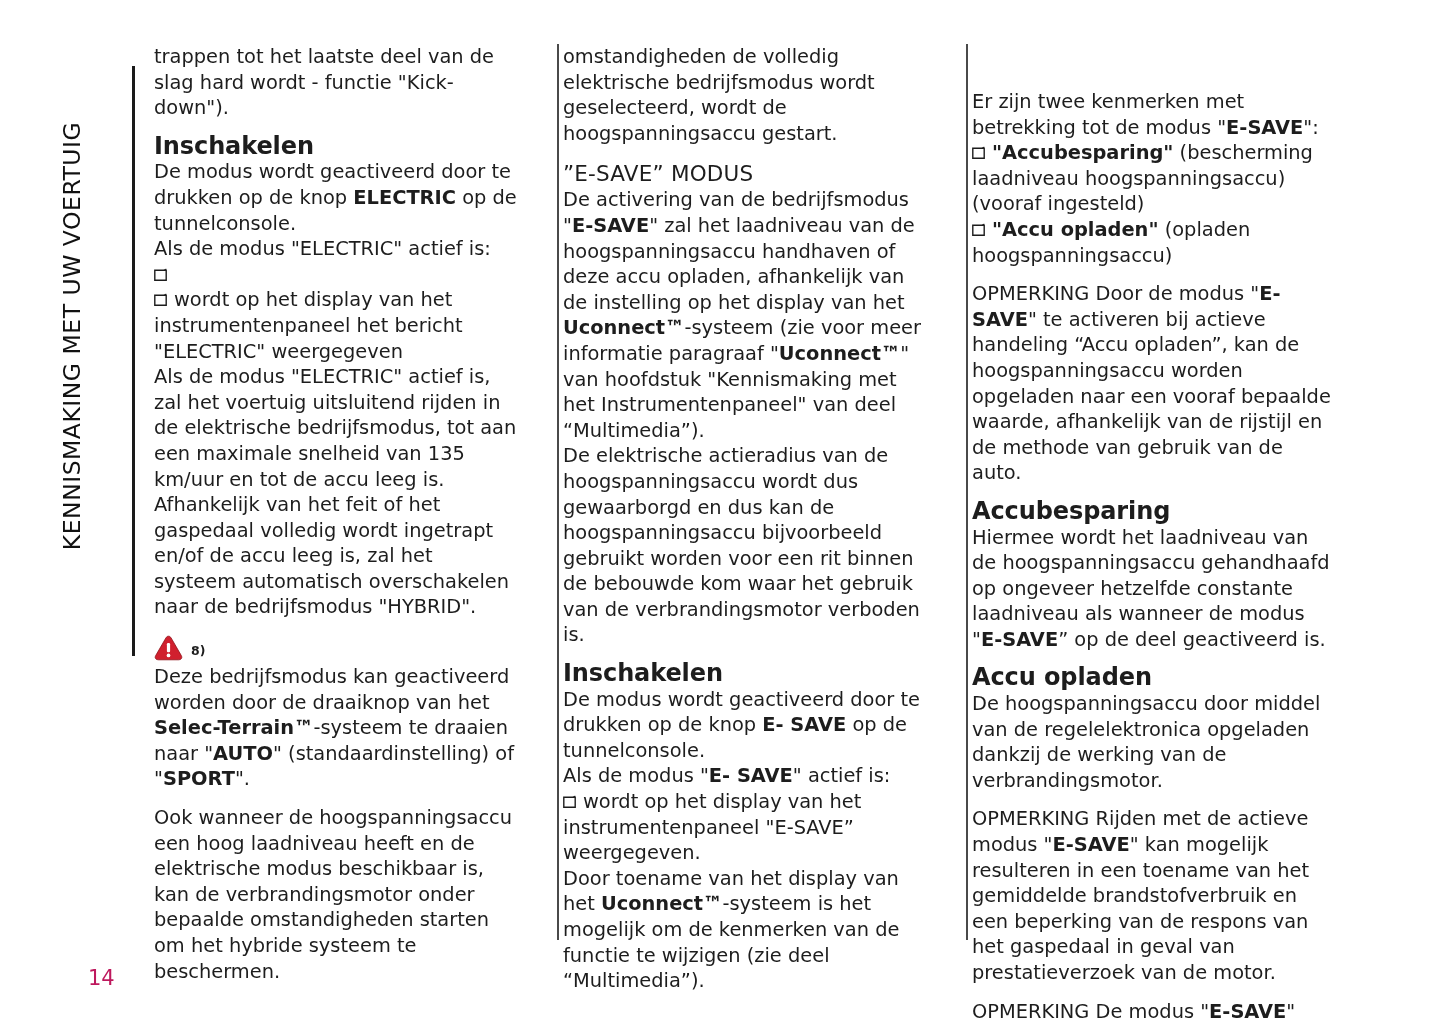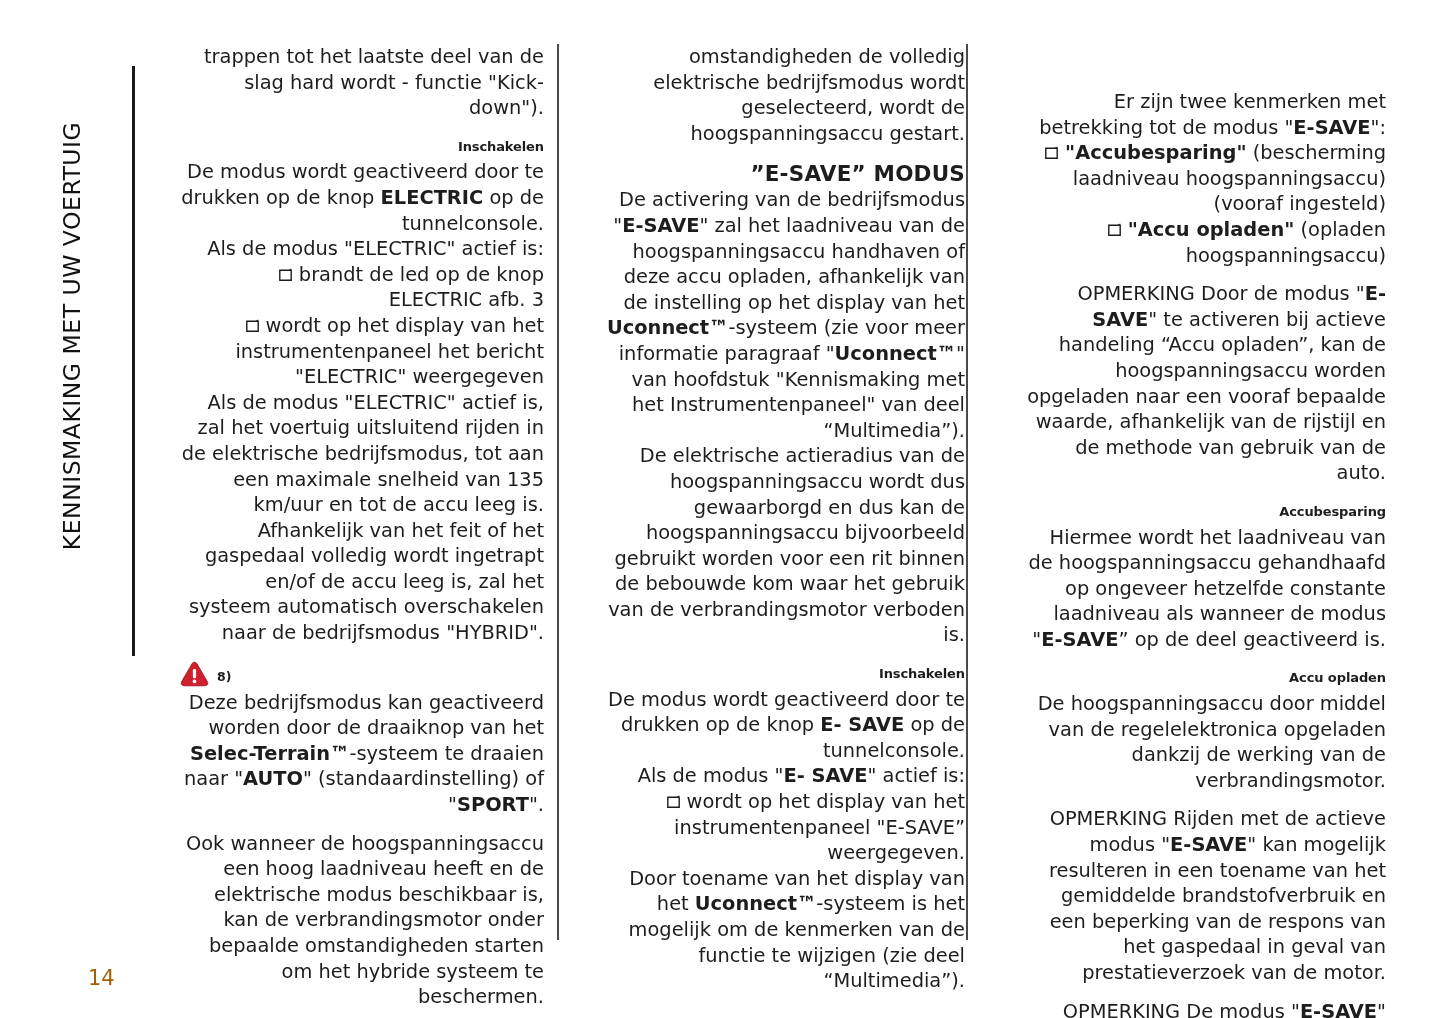--- a/index.html
+++ b/index.html
@@ -48,27 +48,26 @@
     left: 132px;
     top: 36px;
     width: 3px;
     height: 590px;
     background: #1a1a1a;
   }
 
   
   .columns {
     position: absolute;
-    left: 180px;
+    left: 154px;
     top: 44px;
     width: 1215px;
     height: 900px;
     display: flex;
-    gap: 12px;
-    text-align: right;
+    gap: 0;
   }
   .col {
     width: 364px;
     font-size: 19.4px;
     line-height: 25.6px;
     color: #1d1d1d;
     position: relative;
   }
   .col.c2 { margin-left: 45px; }
   .col.c3 { margin-left: 45px; margin-top: 45px; }
@@ -84,30 +83,30 @@
   .colrule.r2 { left: 966px; }
 
   p {
     margin: 0 0 0 0;
   }
   p.gap {
     margin-top: 13px;
   }
   h3 {
     margin: 13px 0 0 0;
-    font-size: 13px;
+    font-size: 24px;
     line-height: 25.6px;
     font-weight: 700;
     letter-spacing: -0.1px;
   }
   h2 {
     margin: 14px 0 0 0;
     font-size: 21.5px;
     line-height: 27px;
-    font-weight: 700;
+    font-weight: 400;
     letter-spacing: 0.2px;
   }
   b, strong { font-weight: 700; }
 
   .bullet {
     display: inline-block;
     width: 13px;
     height: 13px;
     margin-right: 7px;
     position: relative;
@@ -130,21 +129,21 @@
     font-weight: 700;
     line-height: 14px;
     padding-bottom: 3px;
   }
 
   .pagenum {
     position: absolute;
     left: 88px;
     top: 966px;
     font-size: 21px;
-    color: #a16207;
+    color: #be185d;
   }
 </style>
 </head>
 <body>
 
 <div class="page">
 
   <div class="sidebar">
     <div class="sidebar-title">KENNISMAKING MET UW VOERTUIG</div>
     <div class="sidebar-rule"></div>
@@ -161,21 +160,21 @@
 
       <h3>Inschakelen</h3>
 
       <p><span>De modus wordt geactiveerd door te drukken op de knop </span><b>ELECTRIC</b><span> op de tunnelconsole.</span></p>
 
       <p>Als de modus "ELECTRIC" actief is:</p>
 
       <p><span class="bullet"><svg width="13" height="13" viewBox="0 0 13 13">
               <path d="M0.8 2.2 H9.1 L12.2 2.2 V12.2 H0.8 Z" fill="none" stroke="#1d1d1d" stroke-width="1.4"></path>
               <path d="M9.1 2.2 L12.2 2.2 L12.2 0.6 Z" fill="#1d1d1d"></path>
-            </svg></span><span>brandt de led op de knop ELECTRIC afb. 3</span></p>
+            </svg></span></p>
 
       <p><span class="bullet"><svg width="13" height="13" viewBox="0 0 13 13">
               <path d="M0.8 2.2 H9.1 L12.2 2.2 V12.2 H0.8 Z" fill="none" stroke="#1d1d1d" stroke-width="1.4"></path>
               <path d="M9.1 2.2 L12.2 2.2 L12.2 0.6 Z" fill="#1d1d1d"></path>
             </svg></span><span>wordt op het display van het instrumentenpaneel het bericht "ELECTRIC" weergegeven</span></p>
 
       <p>Als de modus "ELECTRIC" actief is, zal het voertuig uitsluitend rijden in de elektrische bedrijfsmodus, tot aan een maximale snelheid van 135 km/uur en tot de accu leeg is. Afhankelijk van het feit of het gaspedaal volledig wordt ingetrapt en/of de accu leeg is, zal het systeem automatisch overschakelen naar de bedrijfsmodus "HYBRID".</p>
 
       <div class="warn">
         <span>

